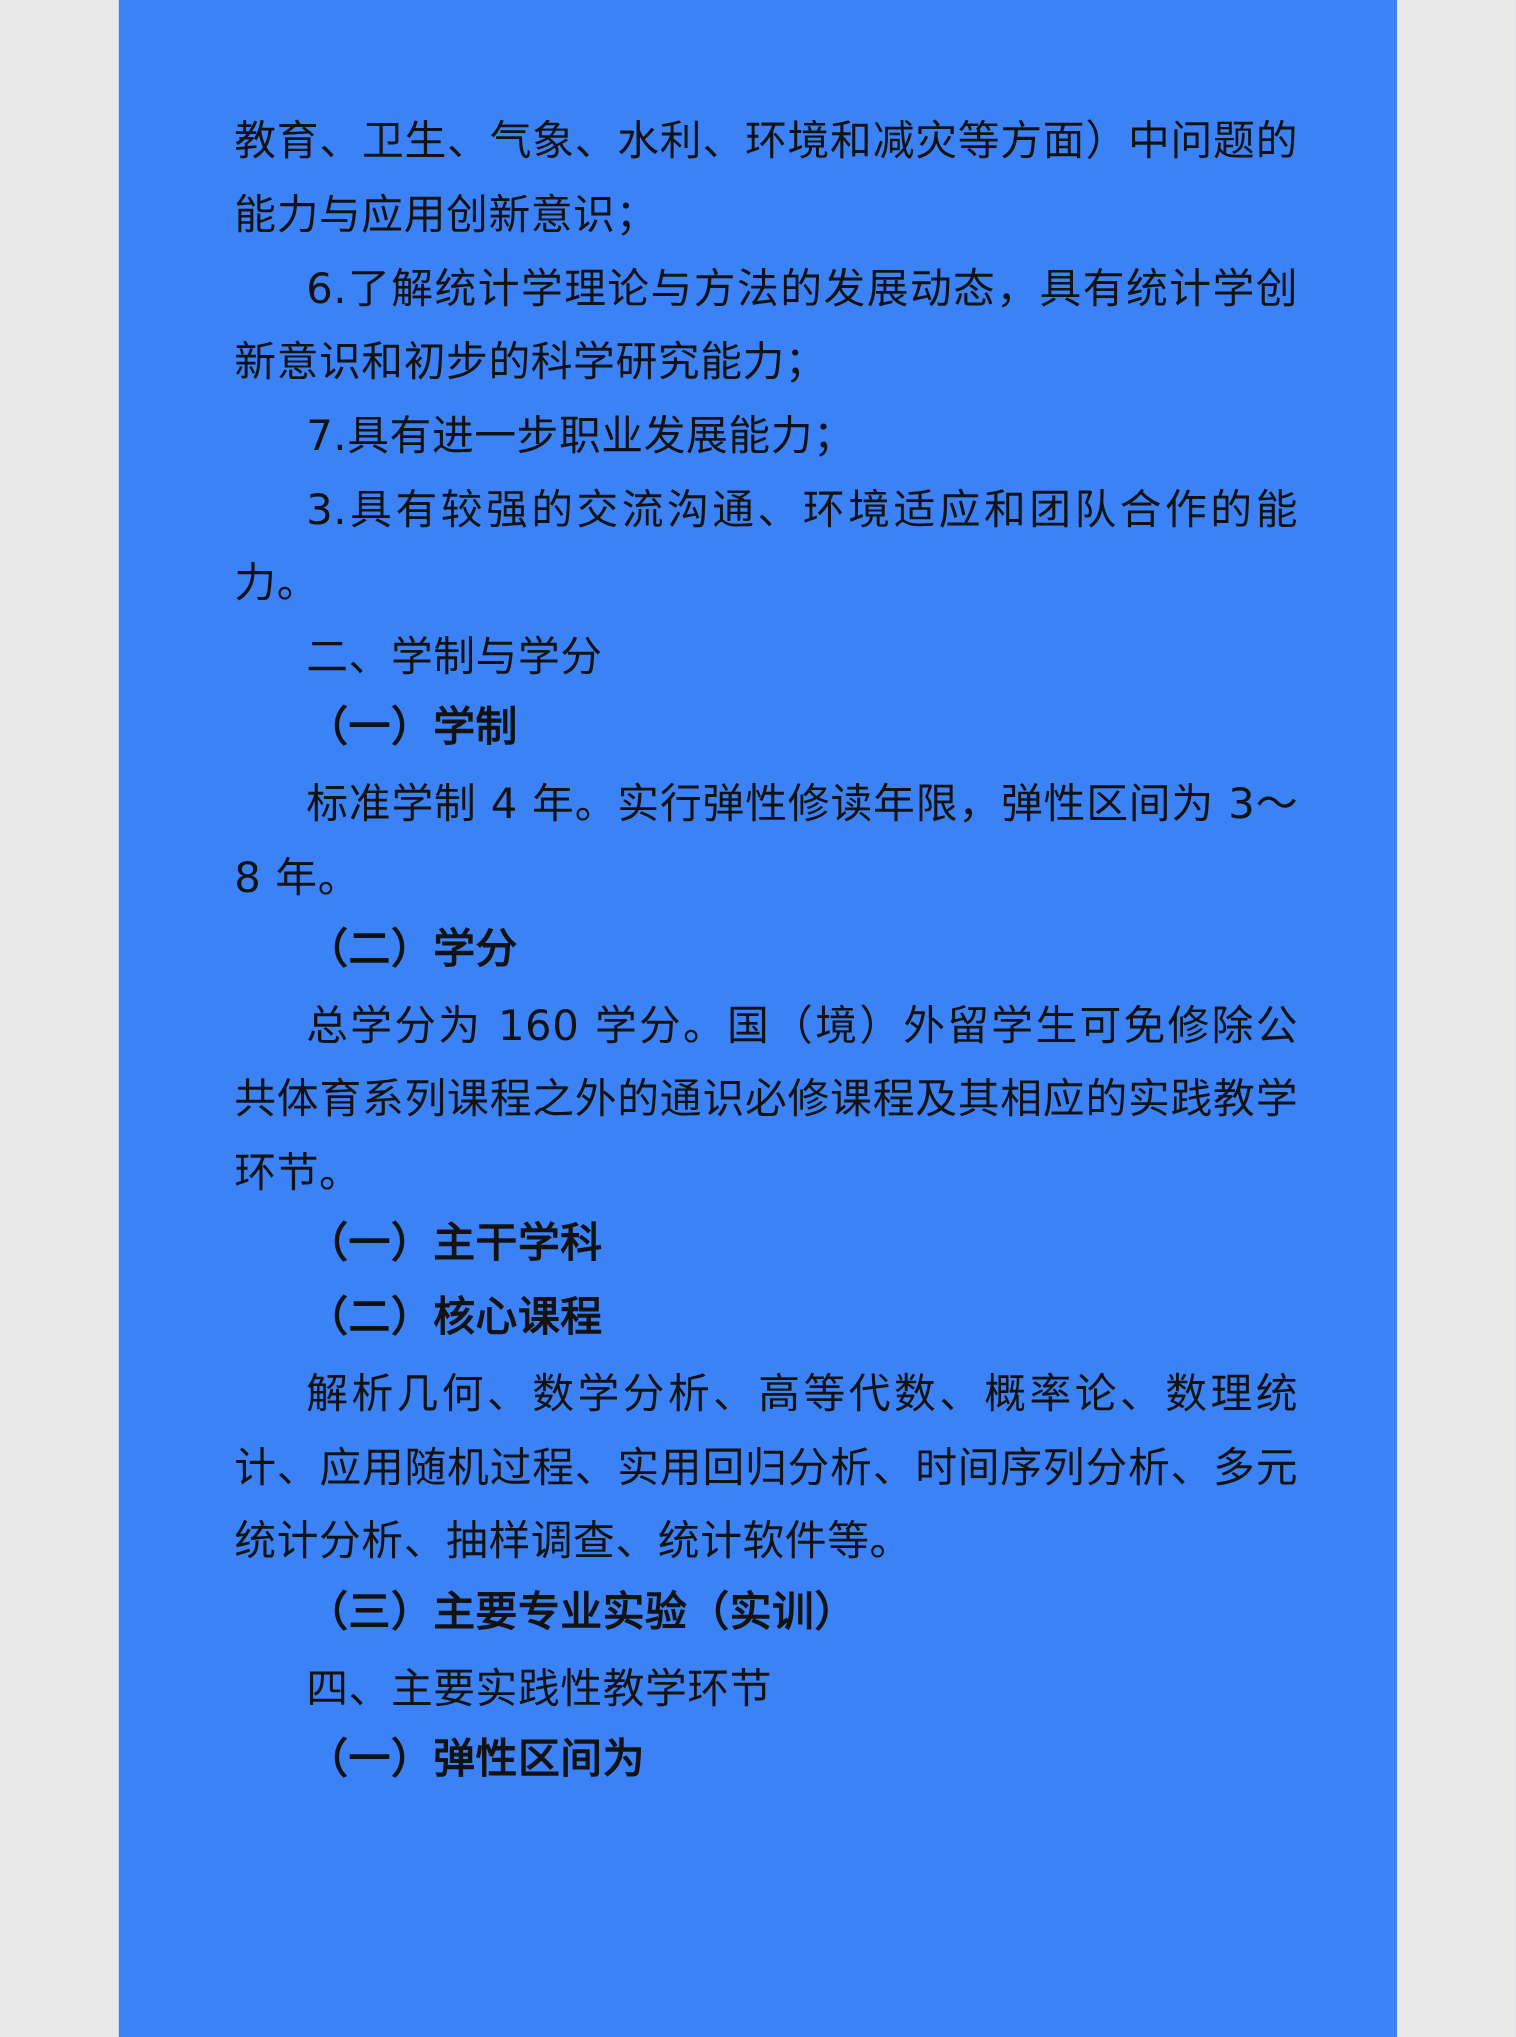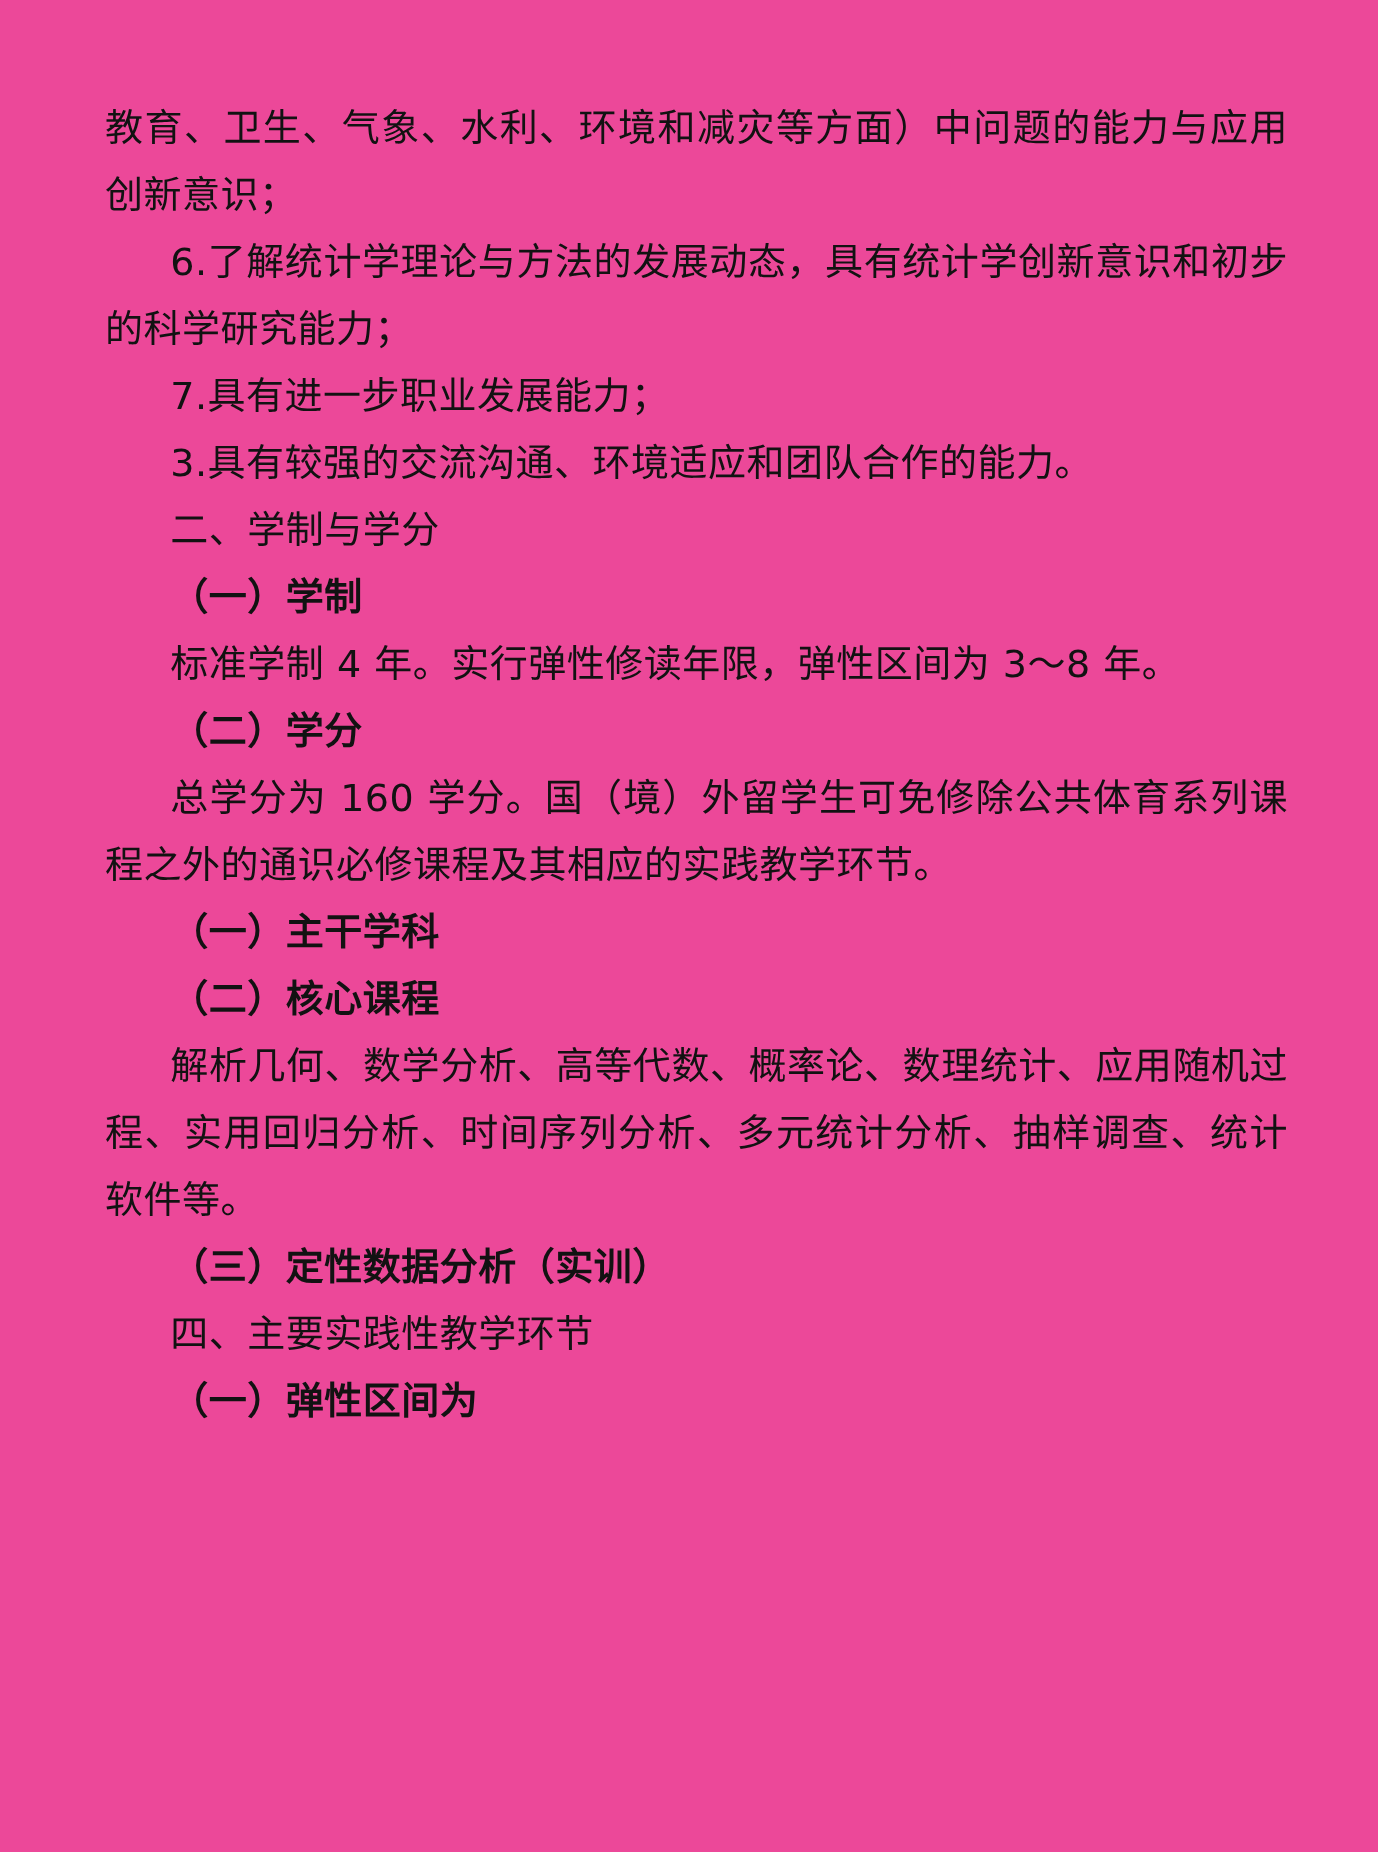--- a/index.html
+++ b/index.html
@@ -2,60 +2,60 @@
 <html lang="zh-CN"><head>
 <meta charset="utf-8">
 <style>
   html, body {
     margin: 0;
     padding: 0;
     background: #e9e9e9;
   }
   .page {
     position: relative;
-    width: 1378px;
+    width: 1162px;
     height: 1852px;
     margin: 0 auto;
-    background: #ec4899;
+    background: #3b82f6;
     box-sizing: border-box;
     padding: 95px 90px 0 105px;
     overflow: hidden;
     font-family: "DejaVu Sans", "Liberation Sans", sans-serif;
     color: #121212;
   }
   .para {
     margin: 0;
     font-size: 38px;
     line-height: 67px;
     text-align: justify;
     text-justify: inter-ideograph;
     letter-spacing: 0.5px;
     word-break: break-all;
   }
   .indent {
     text-indent: 1.72em;
   }
   
   .kai {
-    font-family: Liberation Sans, sans-serif;
+    font-family: Liberation Mono, monospace;
     font-weight: bold;
   }
 </style>
 </head>
 <body>
 
 <div class="page">
   <p class="para">教育、卫生、气象、水利、环境和减灾等方面）中问题的能力与应用创新意识；</p>
   <p class="para indent">6.了解统计学理论与方法的发展动态，具有统计学创新意识和初步的科学研究能力；</p>
   <p class="para indent">7.具有进一步职业发展能力；</p>
   <p class="para indent">3.具有较强的交流沟通、环境适应和团队合作的能力。</p>
   <p class="para indent">二、学制与学分</p>
   <p class="para indent kai">（一）学制</p>
   <p class="para indent">标准学制 4 年。实行弹性修读年限，弹性区间为 3～8 年。</p>
   <p class="para indent kai">（二）学分</p>
   <p class="para indent">总学分为 160 学分。国（境）外留学生可免修除公共体育系列课程之外的通识必修课程及其相应的实践教学环节。</p>
   <p class="para indent kai">（一）主干学科</p>
   <p class="para indent kai">（二）核心课程</p>
   <p class="para indent">解析几何、数学分析、高等代数、概率论、数理统计、应用随机过程、实用回归分析、时间序列分析、多元统计分析、抽样调查、统计软件等。</p>
-  <p class="para indent kai">（三）定性数据分析（实训）</p>
+  <p class="para indent kai">（三）主要专业实验（实训）</p>
   <p class="para indent">四、主要实践性教学环节</p>
   <p class="para indent kai">（一）弹性区间为</p>
 </div>
 
 </body></html>

